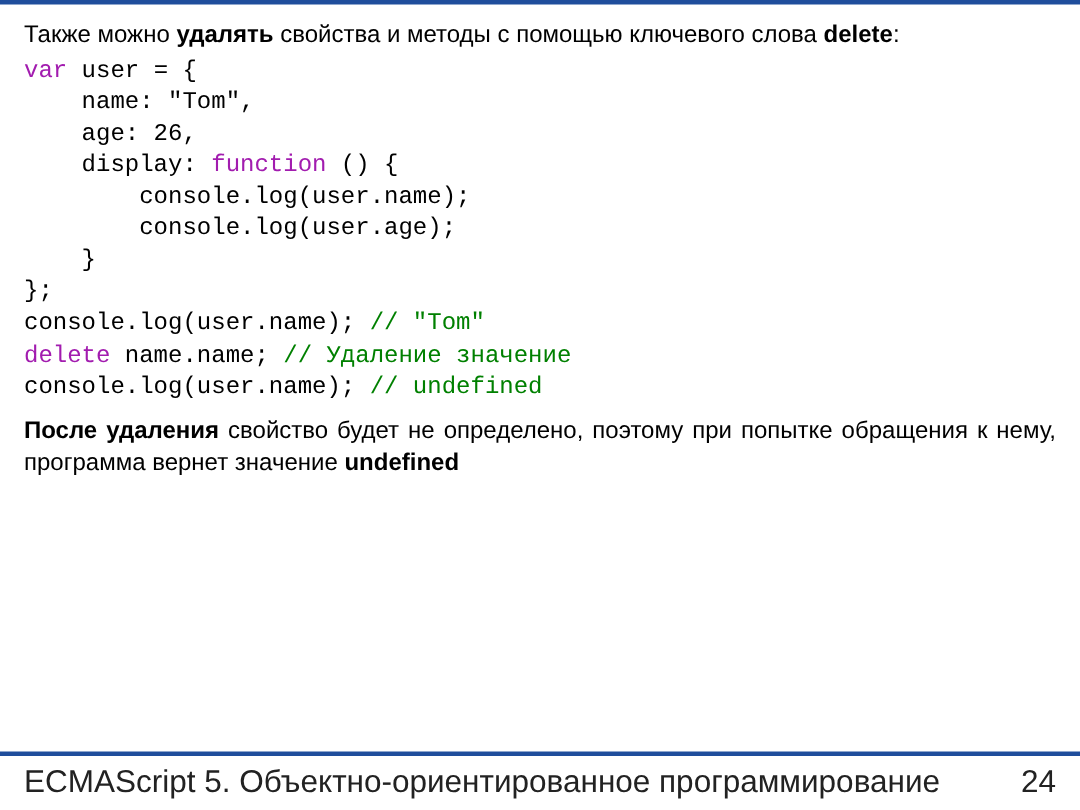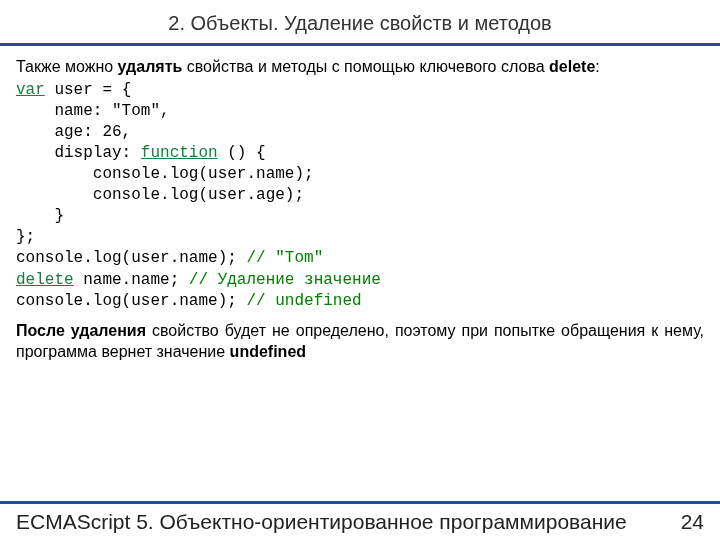--- a/index.html
+++ b/index.html
@@ -41,40 +41,39 @@
     margin-bottom: 2px;
   }
   .para .b { font-weight: 700; }
   .code {
     font-family: "Courier New", Courier, monospace;
     font-size: 16px;
     white-space: pre;
     line-height: 1.32;
     margin: 2px 0 8px 0;
   }
-  .kw { color: #15803d; text-decoration: underline; }    
+  .kw { color: #a21caf; }    
   .com { color: #008000; }   
   .footer-wrap {
     padding: 0 0 6px 0;
   }
   .footer {
     display: flex;
     justify-content: space-between;
     align-items: center;
     padding: 6px 16px 0 16px;
     font-size: 21px;
     color: #222;
   }
 </style>
 </head>
 <body>
 
 <div class="slide">
 
-  <div class="title">2. Объекты. Удаление свойств и методов</div>
   <hr class="rule">
 
   <div class="content">
 
     <p class="para">
       <span>Также можно </span><span class="b">удалять</span><span> свойства и методы с помощью ключевого слова </span><span class="b">delete</span><span>:</span>
     </p>
 
     <div class="code"><span class="kw">var</span><span> user = {</span>
 <span>    name: "Tom",</span>

